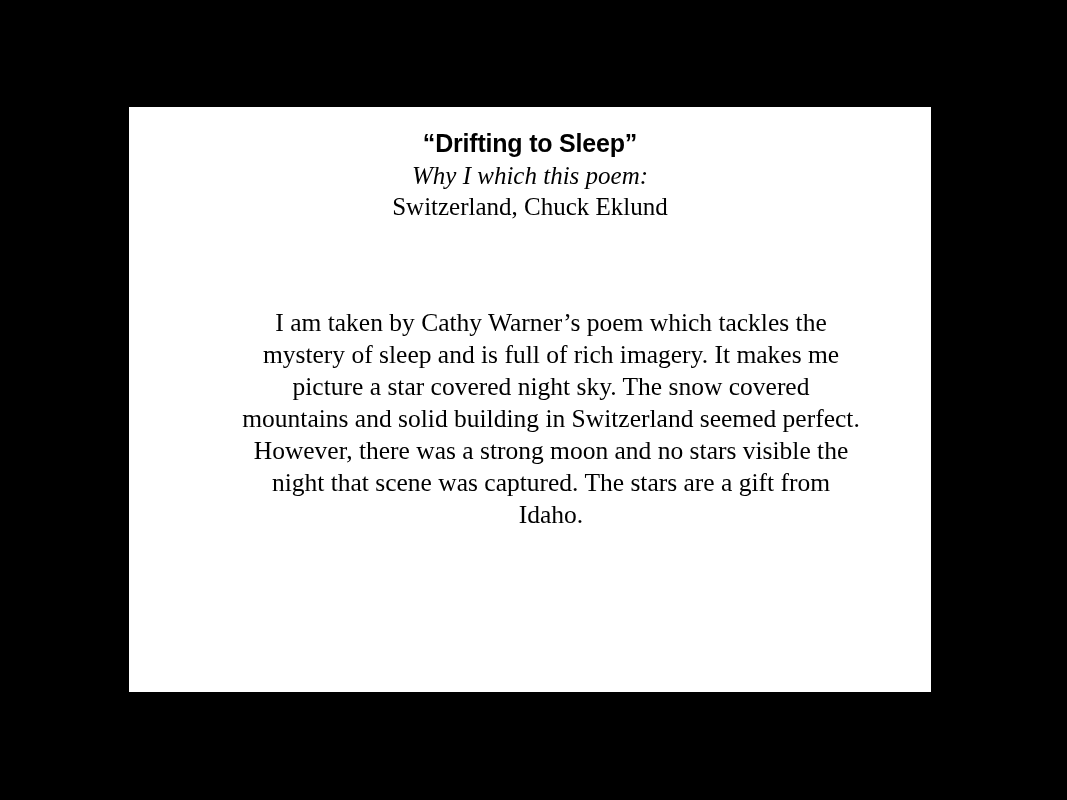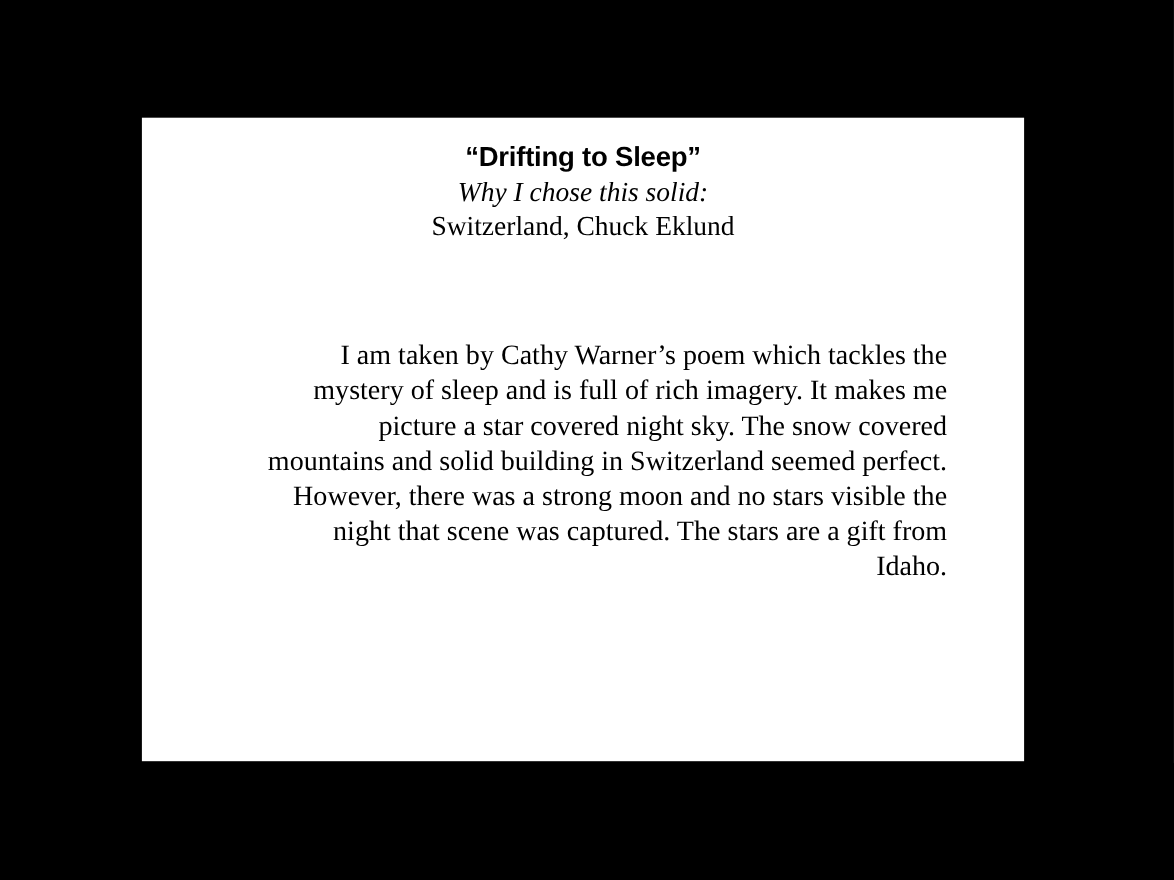--- a/index.html
+++ b/index.html
@@ -58,26 +58,26 @@
   }
   .slide-body {
     margin: 0;
     padding: 86px 0 0 112px;
     width: 620px;
     box-sizing: content-box;
     font-family: "Liberation Serif", serif;
     font-size: 25.5px;
     line-height: 32px;
     color: #000000;
-    text-align: right;
+    text-align: center;
   }
 </style>
 </head>
 <body>
 
 <div class="stage">
   <div class="slide">
     <h1 class="slide-title">“Drifting to Sleep”</h1>
-    <p class="slide-subtitle">Why I chose this solid:</p>
+    <p class="slide-subtitle">Why I which this poem:</p>
     <p class="slide-byline">Switzerland, Chuck Eklund</p>
     <p class="slide-body">I am taken by Cathy Warner’s poem which tackles the mystery of sleep and is full of rich imagery. It makes me picture a star covered night sky. The snow covered mountains and solid building in Switzerland seemed perfect. However, there was a strong moon and no stars visible the night that scene was captured. The stars are a gift from Idaho.</p>
   </div>
 </div>
 
 </body></html>

